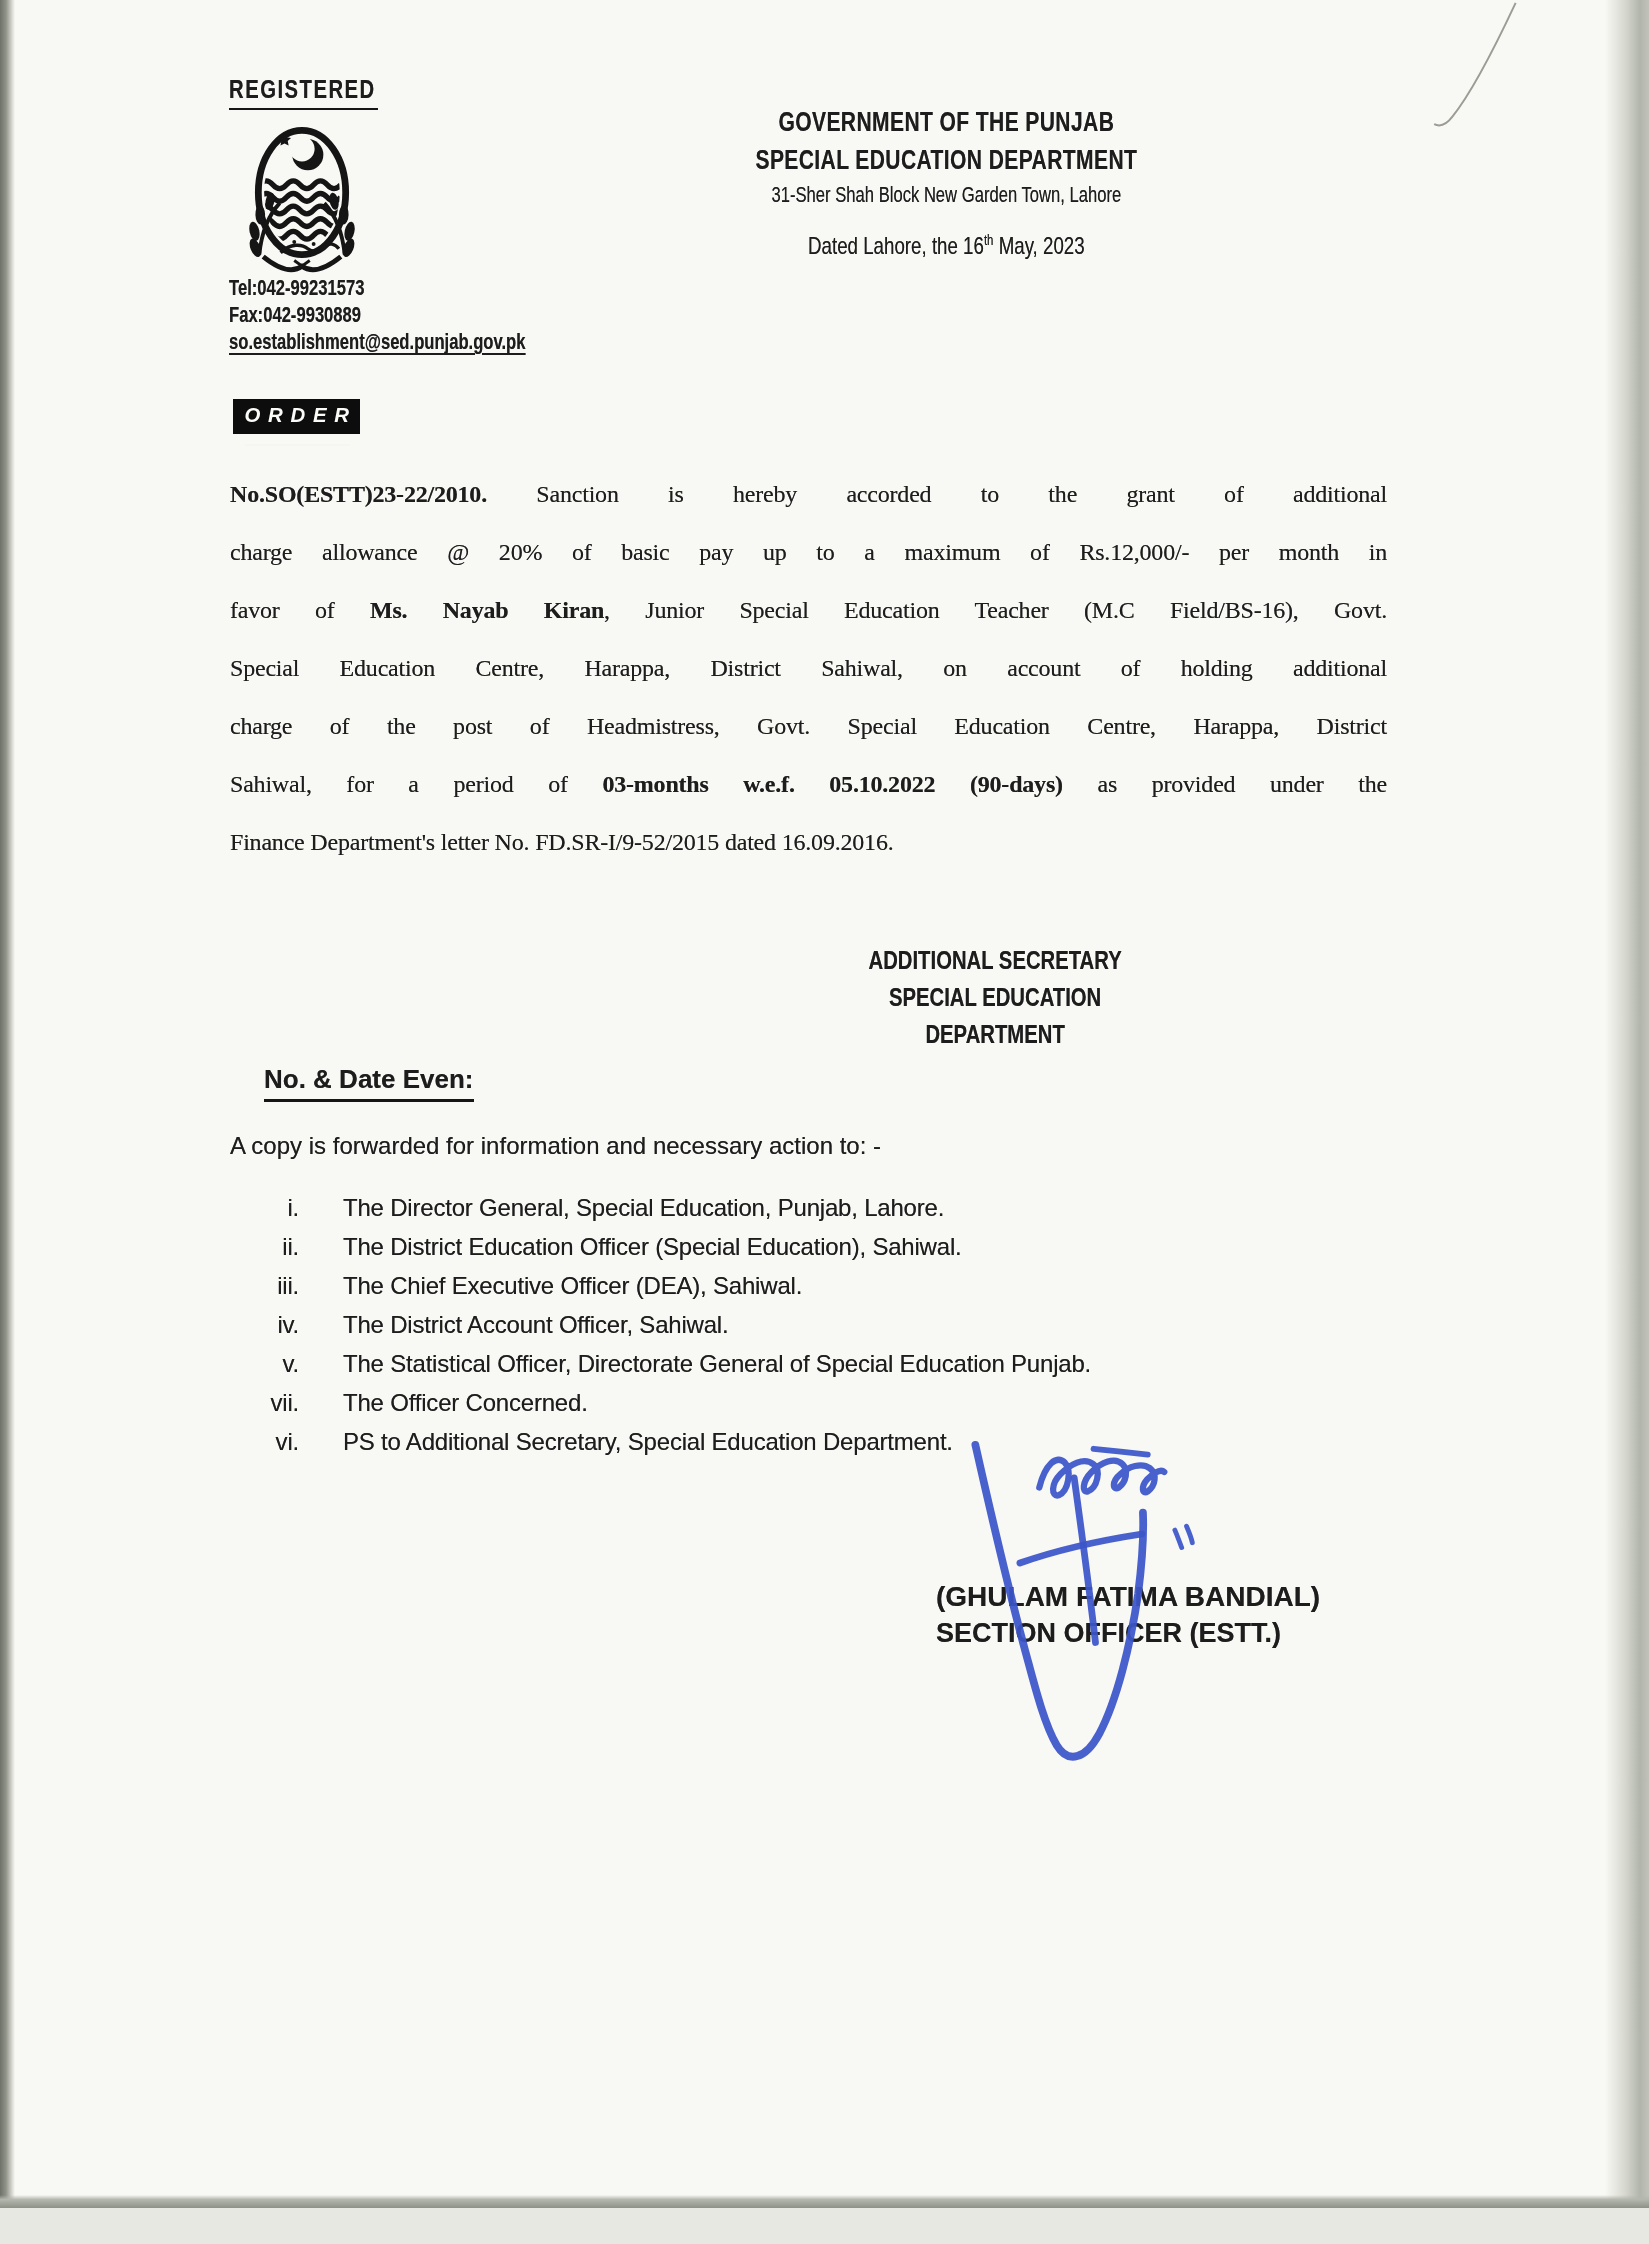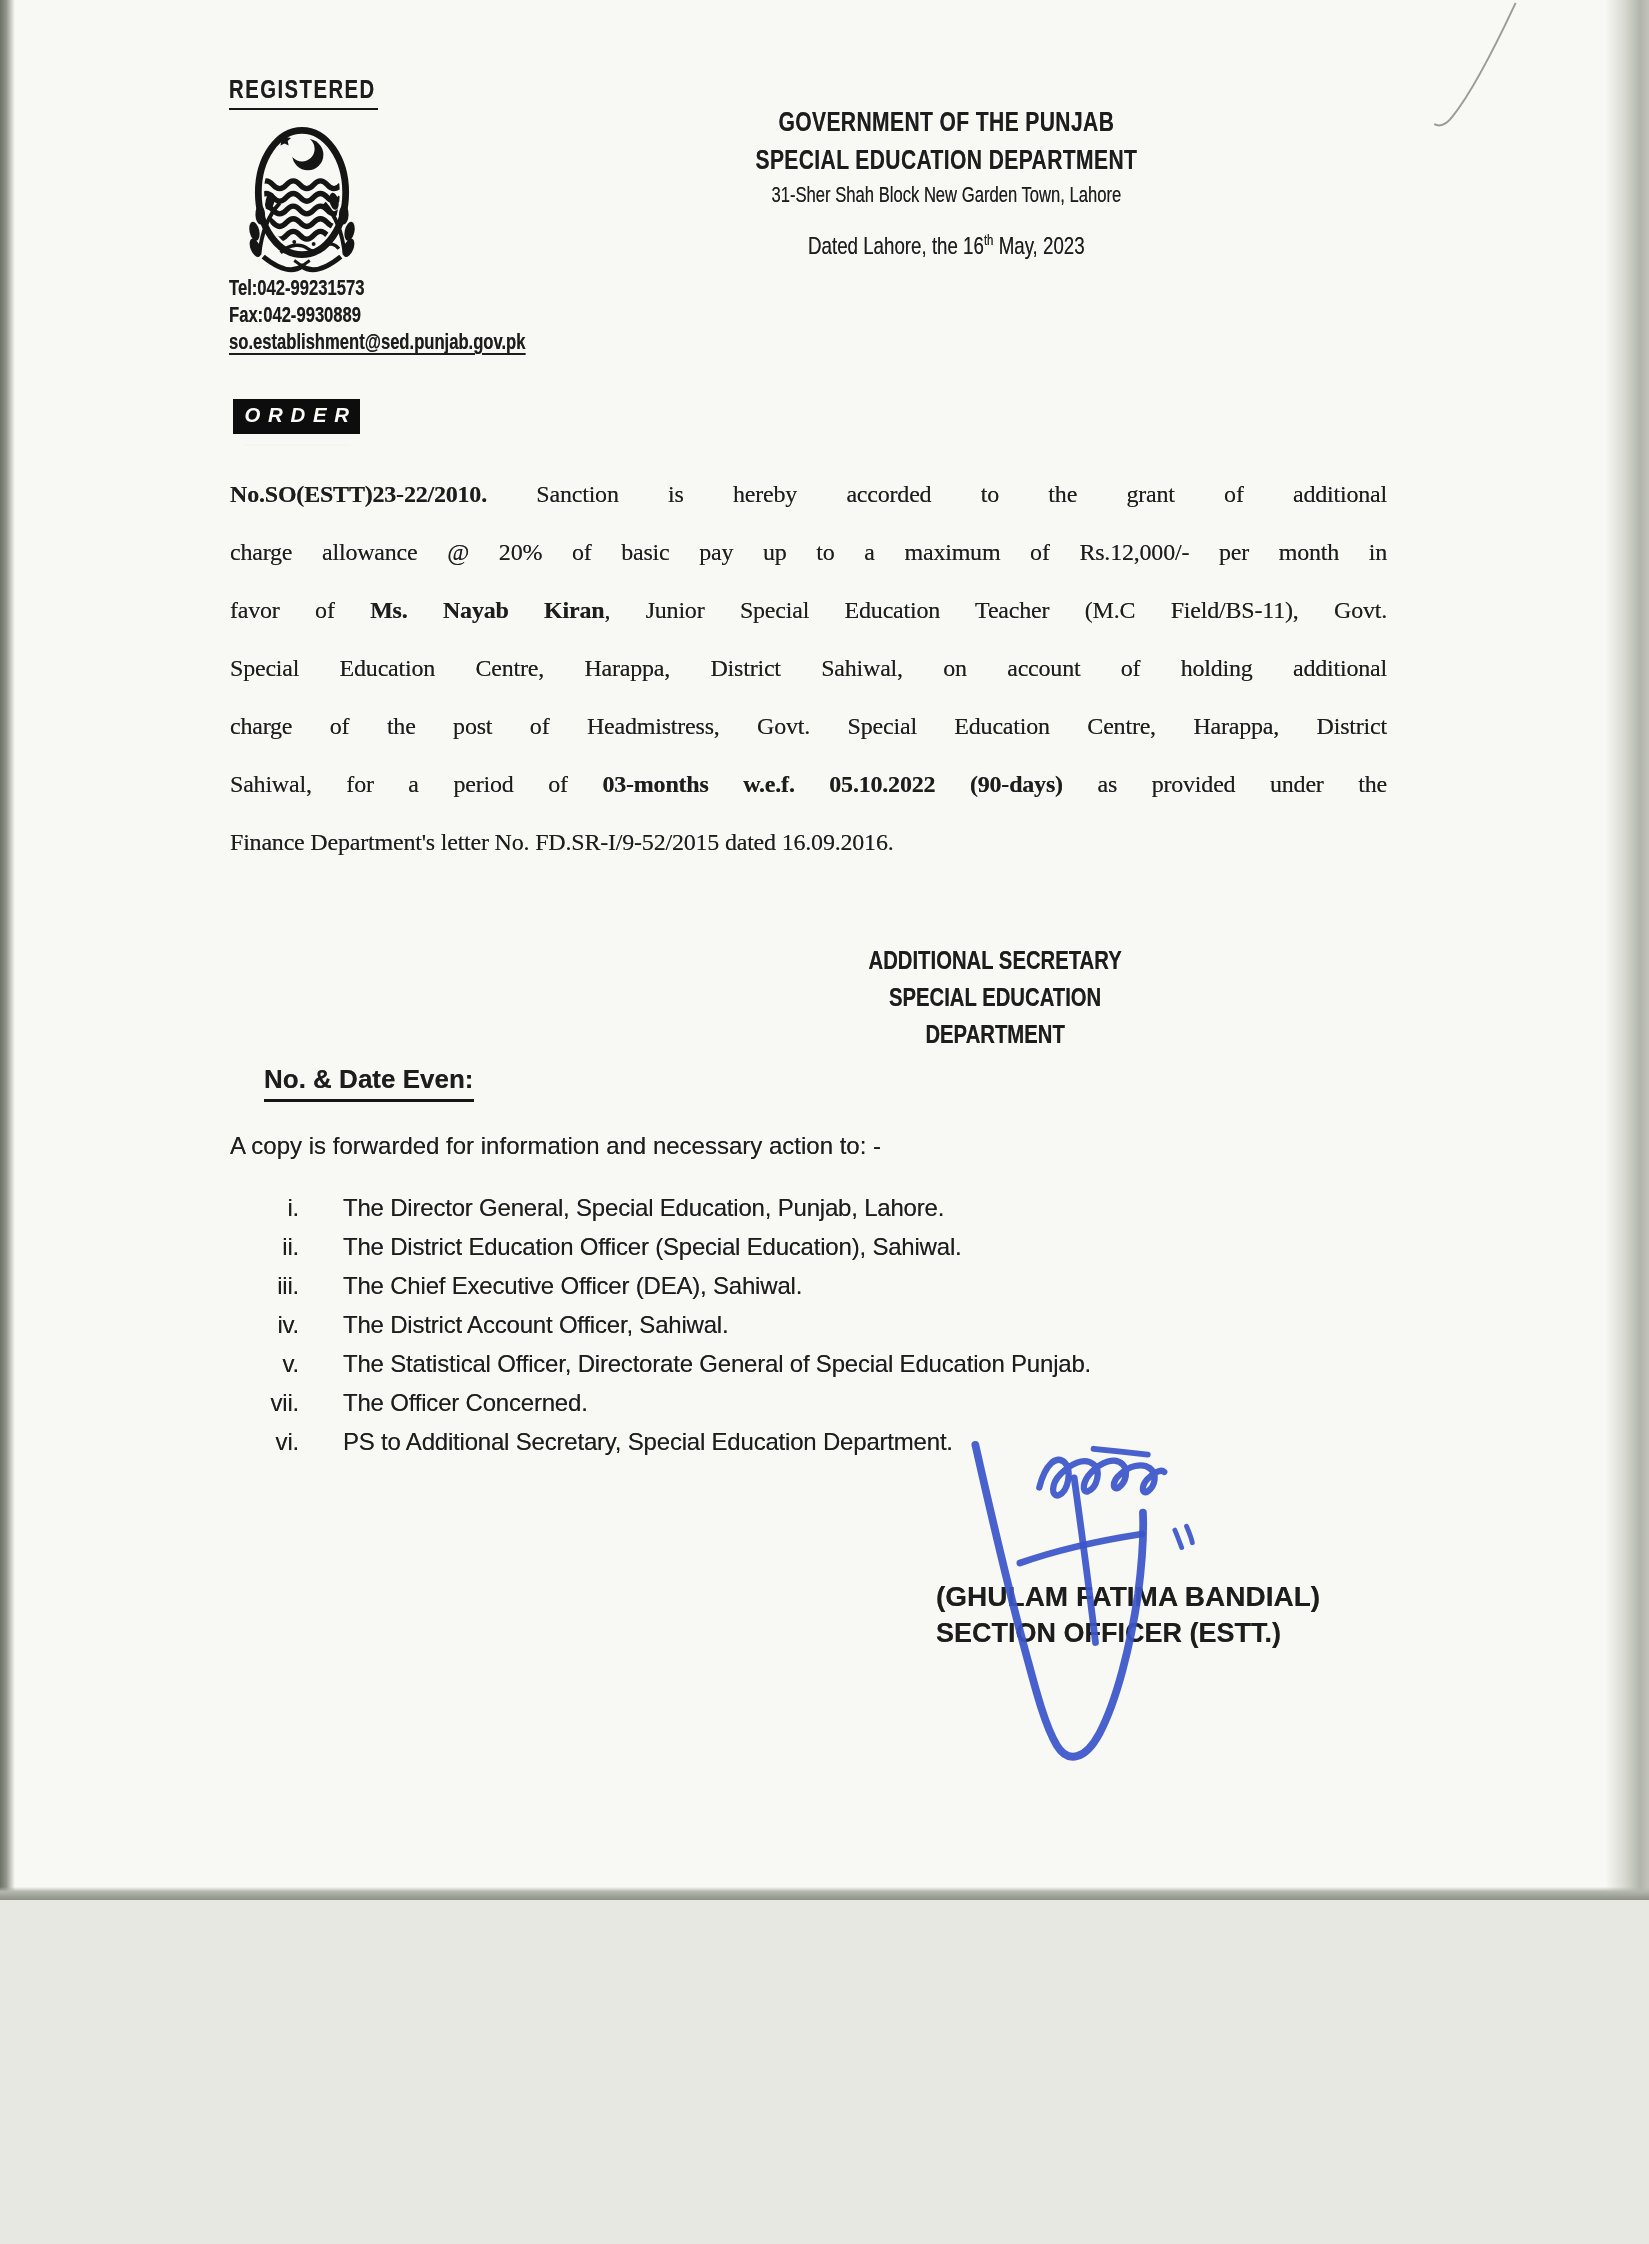--- a/index.html
+++ b/index.html
@@ -1,17 +1,17 @@
 <!DOCTYPE html>
 <html style="--sig-ink: #3b55c9; --paper: #f8f8f4; --ink: #1d1d1d; --badge: #0d0d0d;"><head>
 <meta charset="utf-8">
 <style>
   html,body { margin:0; padding:0; background:#e8e8e2; }
   .page {
-    position:relative; width:1650px; height:1900px; overflow:hidden;
+    position:relative; width:1650px; height:2208px; overflow:hidden;
     background:var(--paper,#f8f8f4); color:var(--ink,#1d1d1d);
     font-family:"Liberation Sans","DejaVu Sans",sans-serif;
     text-shadow:0 0 0.5px rgba(25,25,25,.6);
   }
   
   .edge-left   { position:absolute; left:0; top:0; bottom:0; width:14.6px;
     background:linear-gradient(to right,#6e7167 0%,#90938a 40%,#c9cbc2 72%,rgba(248,248,244,0) 100%); }
   .edge-right  { position:absolute; right:0; top:0; bottom:0; width:45px;
     background:linear-gradient(to right,rgba(248,248,244,0) 0%,#d6d8cf 45%,#b2b5ab 78%,#c3c5bc 100%); }
   .edge-bottom { position:absolute; left:0; right:0; bottom:0; height:12.6px;
@@ -132,21 +132,21 @@
     <div class="date-line"><span>Dated Lahore, the 16</span><sup>th</sup><span> May, 2023</span></div>
   </div>
 
   <div class="order-badge">
     <span>O R D E R</span>
   </div>
 
   <div class="para">
     <div class="pline"><span class="b">No.SO(ESTT)23-22/2010.</span><span> Sanction is hereby accorded to the grant of additional</span></div>
     <div class="pline"><span>charge allowance @ 20% of basic pay up to a maximum of Rs.12,000/- per month in</span></div>
-    <div class="pline"><span>favor of </span><span class="b">Ms. Nayab Kiran</span><span>, Junior Special Education Teacher (M.C Field/BS-11), Govt.</span></div>
+    <div class="pline"><span>favor of </span><span class="b">Ms. Nayab Kiran</span><span>, Junior Special Education Teacher (M.C Field/BS-16), Govt.</span></div>
     <div class="pline"><span>Special Education Centre, Harappa, District Sahiwal, on account of holding additional</span></div>
     <div class="pline"><span>charge of the post of Headmistress, Govt. Special Education Centre, Harappa, District</span></div>
     <div class="pline"><span>Sahiwal, for a period of </span><span class="b">03-months w.e.f. 05.10.2022 (90-days)</span><span> as provided under the</span></div>
     <div class="pline last"><span>Finance Department's letter No. FD.SR-I/9-52/2015 dated 16.09.2016.</span></div>
   </div>
 
   <div class="signoff">
     <div>ADDITIONAL SECRETARY</div>
     <div>SPECIAL EDUCATION</div>
     <div>DEPARTMENT</div>

